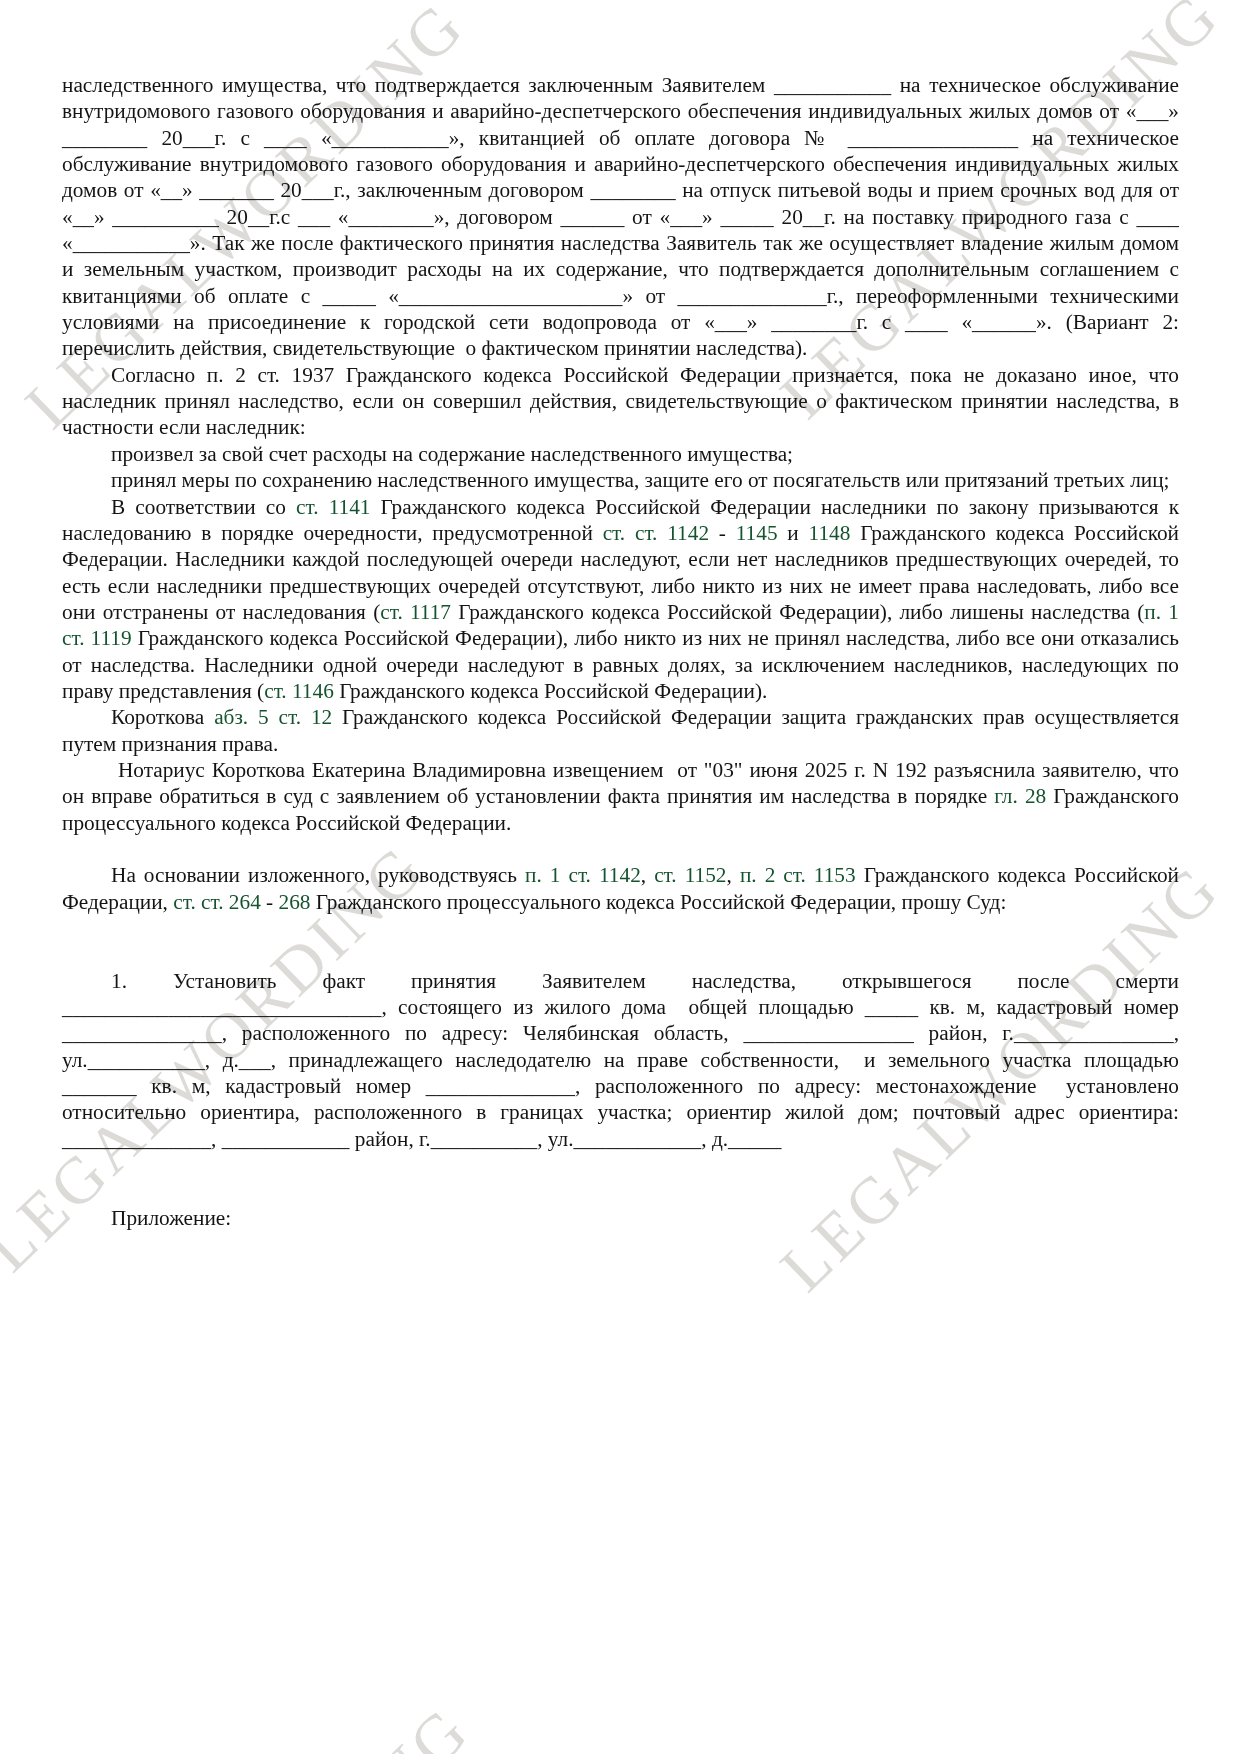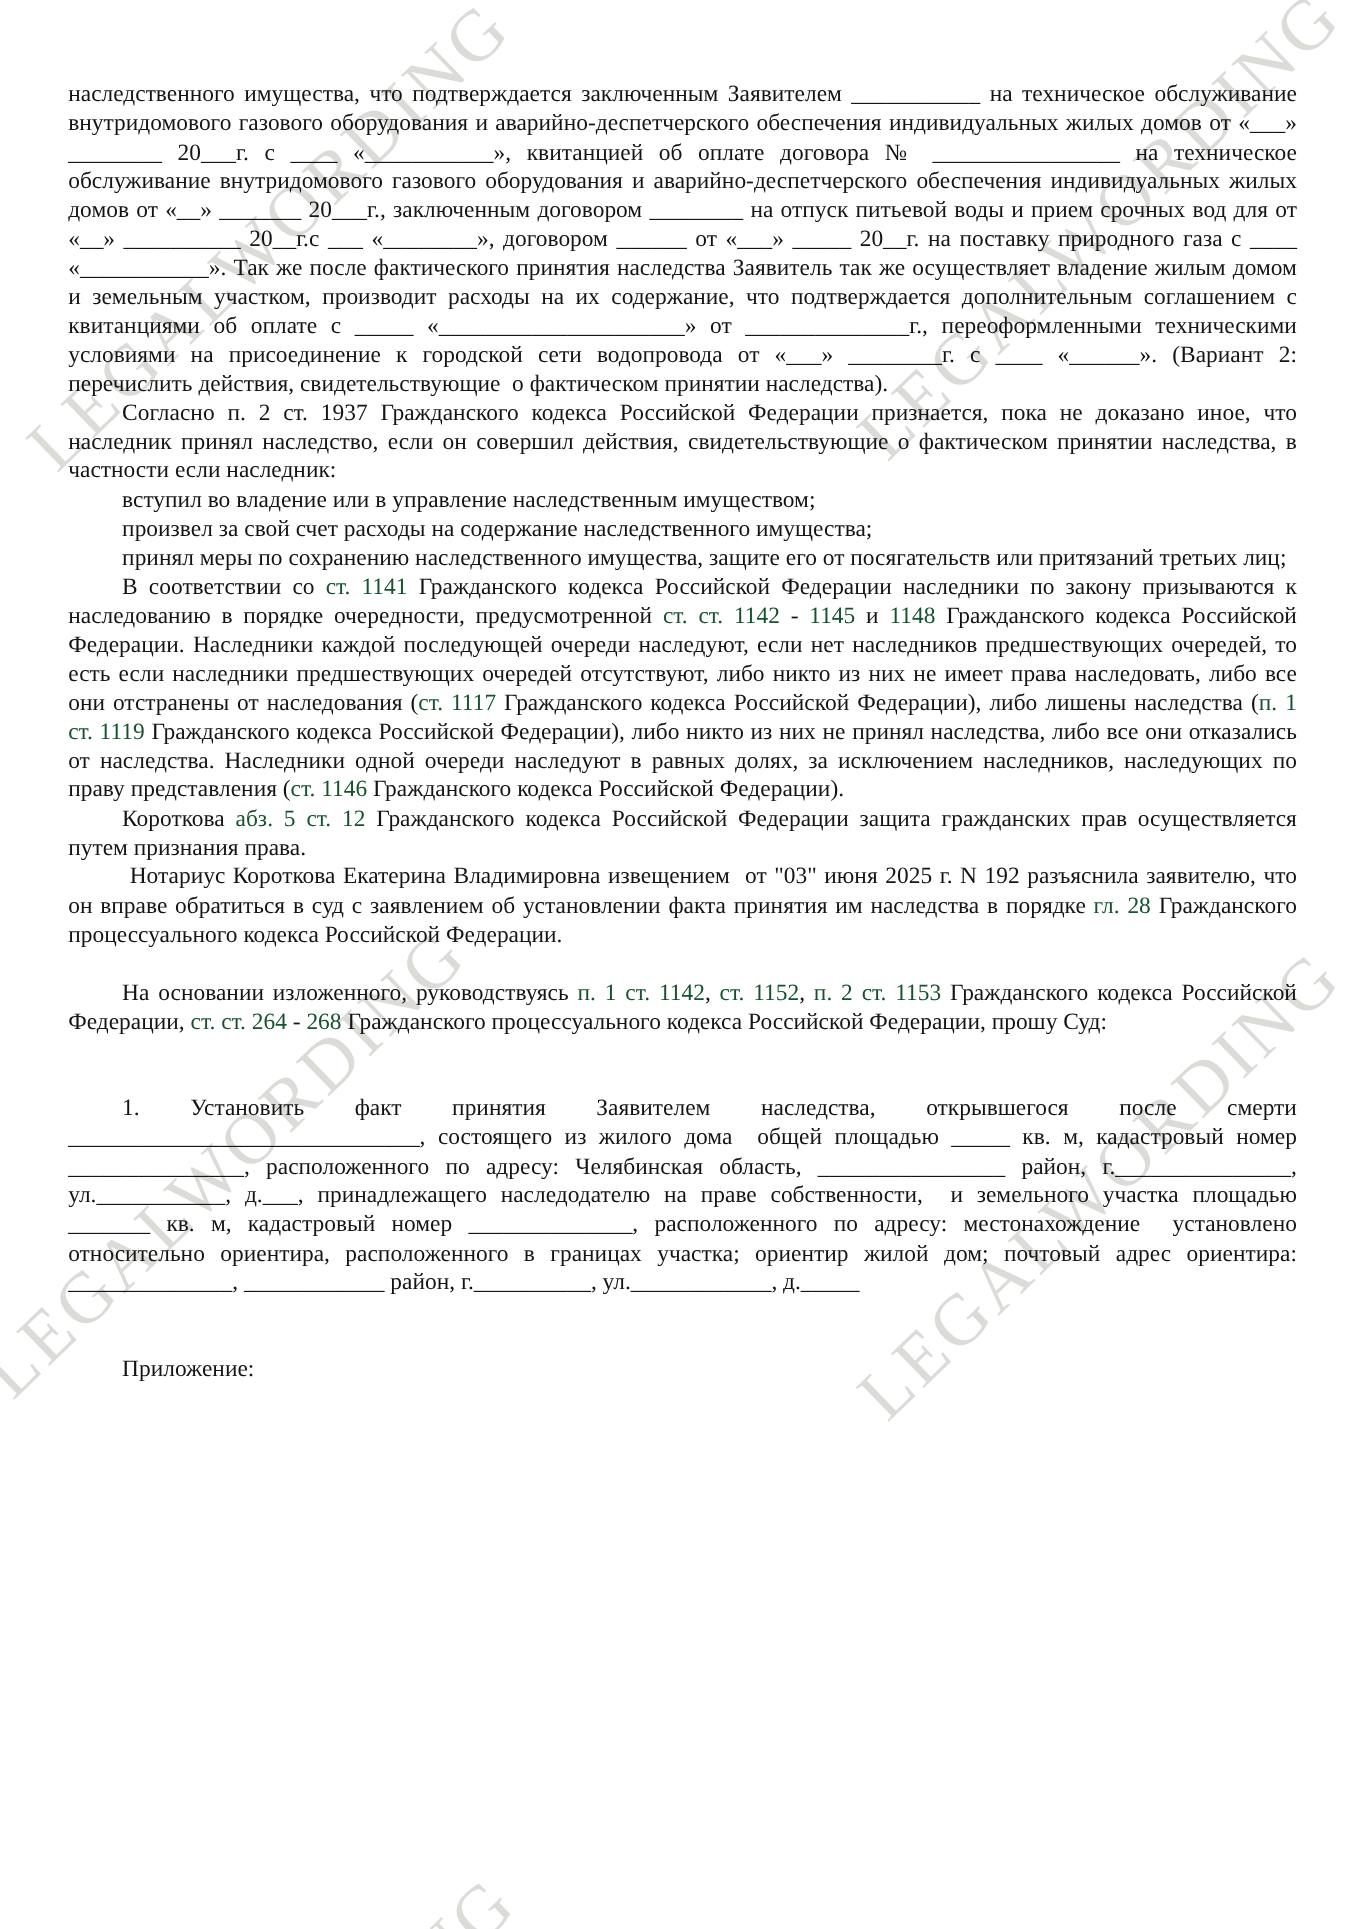--- a/index.html
+++ b/index.html
@@ -55,21 +55,20 @@
     <div class="wm wm1">LEGALWORDING</div>
     <div class="wm wm2">LEGALWORDING</div>
     <div class="wm wm3">LEGALWORDING</div>
     <div class="wm wm4">LEGALWORDING</div>
     <div class="wm wm5">LEGALWORDING</div>
   </div>
 
   <div class="doc" id="doc-body">
       <p class="para"><span class="run">наследственного имущества, что подтверждается заключенным Заявителем ___________ на техническое обслуживание внутридомового газового оборудования и аварийно-деспетчерского обеспечения индивидуальных жилых домов от «___» ________ 20___г. с ____ «___________», квитанцией об оплате договора № ________________ на техническое обслуживание внутридомового газового оборудования и аварийно-деспетчерского обеспечения индивидуальных жилых домов от «__» _______ 20___г., заключенным договором ________ на отпуск питьевой воды и прием срочных вод для от «__» __________ 20__г.с ___ «________», договором ______ от «___» _____ 20__г. на поставку природного газа с ____ «___________». Так же после фактического принятия наследства Заявитель так же осуществляет владение жилым домом и земельным участком, производит расходы на их содержание, что подтверждается дополнительным соглашением с квитанциями об оплате с _____ «_____________________» от ______________г., переоформленными техническими условиями на присоединение к городской сети водопровода от «___» ________г. с ____ «______». (Вариант 2: перечислить действия, свидетельствующие  о фактическом принятии наследства).</span></p>
       <p class="para indent"><span class="run">Согласно п. 2 ст. 1937 Гражданского кодекса Российской Федерации признается, пока не доказано иное, что наследник принял наследство, если он совершил действия, свидетельствующие о фактическом принятии наследства, в частности если наследник:</span></p>
-      <p class="para indent"><span class="run">вступил во владение или в управление наследственным имуществом;</span></p>
       <p class="para indent"><span class="run">произвел за свой счет расходы на содержание наследственного имущества;</span></p>
       <p class="para indent"><span class="run">принял меры по сохранению наследственного имущества, защите его от посягательств или притязаний третьих лиц;</span></p>
       <p class="para indent"><span class="run">В соответствии со </span><span class="link">ст. 1141</span><span class="run"> Гражданского кодекса Российской Федерации наследники по закону призываются к наследованию в порядке очередности, предусмотренной </span><span class="link">ст. ст. 1142</span><span class="run"> - </span><span class="link">1145</span><span class="run"> и </span><span class="link">1148</span><span class="run"> Гражданского кодекса Российской Федерации. Наследники каждой последующей очереди наследуют, если нет наследников предшествующих очередей, то есть если наследники предшествующих очередей отсутствуют, либо никто из них не имеет права наследовать, либо все они отстранены от наследования (</span><span class="link">ст. 1117</span><span class="run"> Гражданского кодекса Российской Федерации), либо лишены наследства (</span><span class="link">п. 1 ст. 1119</span><span class="run"> Гражданского кодекса Российской Федерации), либо никто из них не принял наследства, либо все они отказались от наследства. Наследники одной очереди наследуют в равных долях, за исключением наследников, наследующих по праву представления (</span><span class="link">ст. 1146</span><span class="run"> Гражданского кодекса Российской Федерации).</span></p>
       <p class="para indent"><span class="run">Короткова </span><span class="link">абз. 5 ст. 12</span><span class="run"> Гражданского кодекса Российской Федерации защита гражданских прав осуществляется путем признания права.</span></p>
       <p class="para indent"><span class="run"> Нотариус Короткова Екатерина Владимировна извещением  от "03" июня 2025 г. N 192 разъяснила заявителю, что он вправе обратиться в суд с заявлением об установлении факта принятия им наследства в порядке </span><span class="link">гл. 28</span><span class="run"> Гражданского процессуального кодекса Российской Федерации.</span></p>
       <p class="para blank">&nbsp;</p>
       <p class="para indent"><span class="run">На основании изложенного, руководствуясь </span><span class="link">п. 1 ст. 1142</span><span class="run">, </span><span class="link">ст. 1152</span><span class="run">, </span><span class="link">п. 2 ст. 1153</span><span class="run"> Гражданского кодекса Российской Федерации, </span><span class="link">ст. ст. 264</span><span class="run"> - </span><span class="link">268</span><span class="run"> Гражданского процессуального кодекса Российской Федерации, прошу Суд:</span></p>
       <p class="para blank">&nbsp;</p>
       <p class="para blank">&nbsp;</p>
       <p class="para indent"><span class="run">1. Установить факт принятия Заявителем наследства, открывшегося после смерти ______________________________, состоящего из жилого дома  общей площадью _____ кв. м, кадастровый номер _______________, расположенного по адресу: Челябинская область, ________________ район, г._______________, ул.___________, д.___, принадлежащего наследодателю на праве собственности,  и земельного участка площадью _______ кв. м, кадастровый номер ______________, расположенного по адресу: местонахождение  установлено относительно ориентира, расположенного в границах участка; ориентир жилой дом; почтовый адрес ориентира: ______________, ____________ район, г.__________, ул.____________, д._____</span></p>

